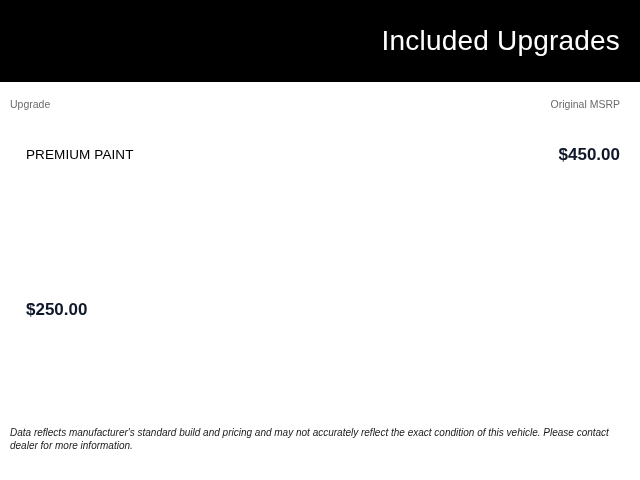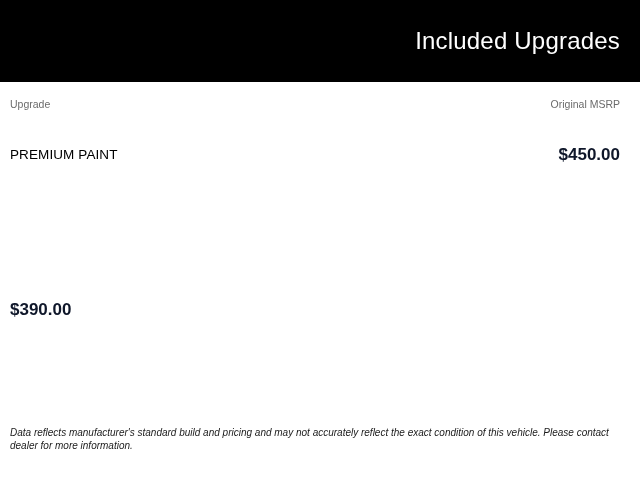--- a/index.html
+++ b/index.html
@@ -26,21 +26,21 @@
     height: 82px;
     background: #000000;
     display: flex;
     align-items: center;
     justify-content: flex-end;
     box-sizing: border-box;
     padding-right: 20px;
   }
   .header-title {
     color: #ffffff;
-    font-size: 24px;
+    font-size: 28px;
     font-weight: 400;
     letter-spacing: 0.2px;
   }
   .column-head {
     display: flex;
     align-items: center;
     justify-content: space-between;
     box-sizing: border-box;
     padding: 16px 20px 6px 10px;
     font-size: 10.5px;
@@ -50,20 +50,21 @@
   .col-head-left {
     text-align: right;
   }
   .col-head-right {
     text-align: center;
   }
   .rows {
     flex: 1 1 auto;
     display: flex;
     flex-direction: column;
+    margin-left: 16px;
   }
   .row {
     flex: 1 1 0;
     display: flex;
     align-items: center;
     justify-content: space-between;
     box-sizing: border-box;
     padding: 0 20px 0 10px;
   }
   .row-label {
@@ -109,21 +110,21 @@
 
     <div class="row">
       <div class="row-label">PREMIUM PAINT</div>
       <div class="row-price">$450.00</div>
     </div>
 
     <div class="row">
     </div>
 
     <div class="row">
-      <div class="row-price">$390.00</div>
+      <div class="row-price">$250.00</div>
     </div>
 
     <div class="row">
     </div>
 
   </div>
 
   <div class="disclaimer">Data reflects manufacturer's standard build and pricing and may not accurately reflect the exact condition of this vehicle. Please contact dealer for more information.</div>
   <div class="spacer-bottom"></div>
 

